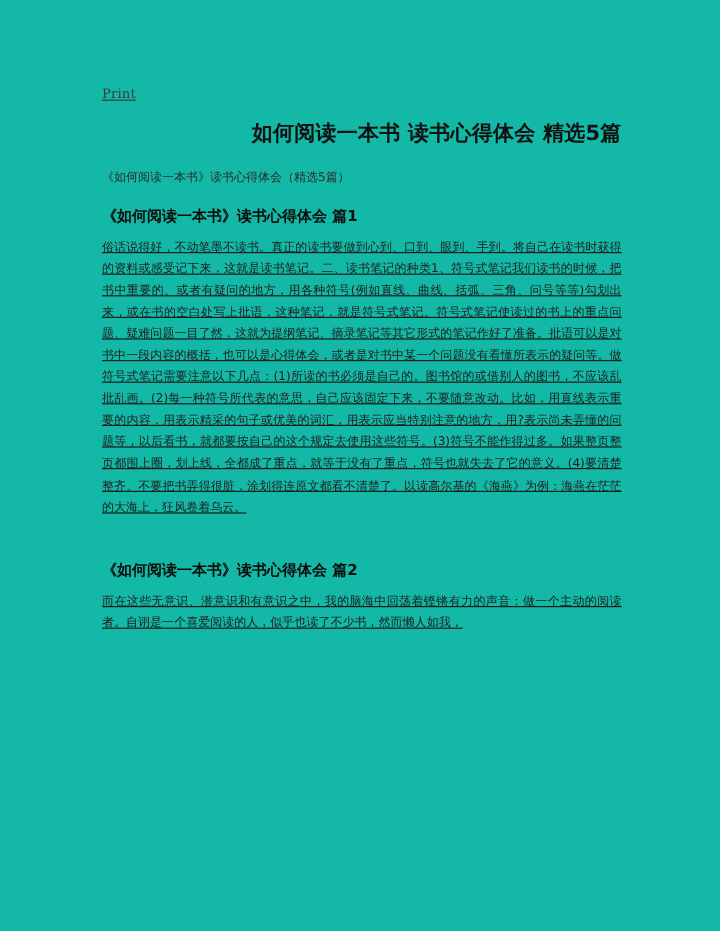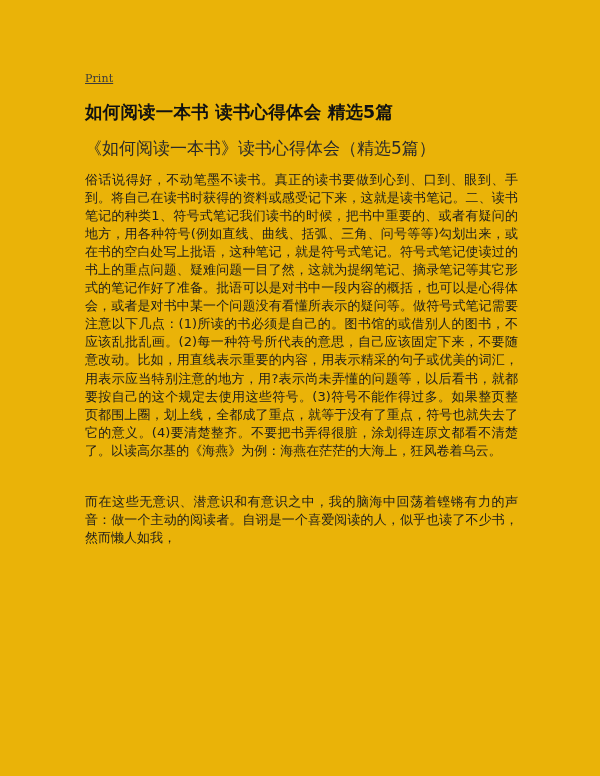--- a/index.html
+++ b/index.html
@@ -13,21 +13,21 @@
     overflow: hidden;
     font-family: "DejaVu Sans", "Liberation Sans", sans-serif;
     color: #1a1a1a;
     -webkit-font-smoothing: none;
   }
 
   .page {
     position: relative;
     width: 600px;
     height: 776px;
-    background: #eab308;
+    background: #14b8a6;
     box-sizing: border-box;
   }
 
   .print-link {
     position: absolute;
     left: 85px;
     top: 72px;
     font-family: "DejaVu Serif", "Liberation Serif", serif;
     font-size: 11px;
     line-height: 13px;
@@ -40,29 +40,29 @@
     left: 85px;
     top: 100px;
     width: 433px;
   }
 
   .doc-title {
     font-family: "DejaVu Sans", "Liberation Sans", sans-serif;
     font-size: 17.5px;
     line-height: 24px;
     font-weight: bold;
-    text-align: left;
+    text-align: right;
     color: #111111;
     margin: 0 0 16px 0;
     letter-spacing: 0.2px;
   }
 
   .doc-subtitle {
     font-family: "DejaVu Sans", "Liberation Sans", sans-serif;
-    font-size: 17px;
+    font-size: 10px;
     line-height: 17px;
     color: #2a2a2a;
     margin: 0 0 14px 0;
     text-align: left;
   }
 
   .section-heading {
     font-family: "DejaVu Sans", "Liberation Sans", sans-serif;
     font-size: 12.5px;
     line-height: 18px;
@@ -71,28 +71,29 @@
     margin: 0 0 9px 0;
     text-align: left;
   }
 
   .section {
     margin-bottom: 13px;
   }
 
   .para {
     font-family: "DejaVu Sans", "Liberation Sans", sans-serif;
-    font-size: 13px;
+    font-size: 10px;
     line-height: 18.05px;
     color: #1c1c1c;
     margin: 0 0 13px 0;
     text-align: justify;
     text-justify: inter-ideograph;
     word-break: break-all;
     letter-spacing: 0.02px;
+    text-decoration: underline;
   }
   .para:last-child {
     margin-bottom: 0;
   }
 
   .section-body > .para:last-child {
     margin-bottom: 0;
   }
 
   .section-gap {
@@ -106,27 +107,29 @@
 
   <a class="print-link" href="#">Print</a>
 
   <div class="content">
 
     <h1 class="doc-title">如何阅读一本书 读书心得体会 精选5篇</h1>
 
     <p class="doc-subtitle">《如何阅读一本书》读书心得体会（精选5篇）</p>
 
     <div class="section">
+      <h2 class="section-heading">《如何阅读一本书》读书心得体会 篇1</h2>
       <div class="section-body">
         <p class="para">俗话说得好，不动笔墨不读书。真正的读书要做到心到、口到、眼到、手到。将自己在读书时获得的资料或感受记下来，这就是读书笔记。二、读书笔记的种类1、符号式笔记我们读书的时候，把书中重要的、或者有疑问的地方，用各种符号(例如直线、曲线、括弧、三角、问号等等)勾划出来，或在书的空白处写上批语，这种笔记，就是符号式笔记。符号式笔记使读过的书上的重点问题、疑难问题一目了然，这就为提纲笔记、摘录笔记等其它形式的笔记作好了准备。批语可以是对书中一段内容的概括，也可以是心得体会，或者是对书中某一个问题没有看懂所表示的疑问等。做符号式笔记需要注意以下几点：(1)所读的书必须是自己的。图书馆的或借别人的图书，不应该乱批乱画。(2)每一种符号所代表的意思，自己应该固定下来，不要随意改动。比如，用直线表示重要的内容，用表示精采的句子或优美的词汇，用表示应当特别注意的地方，用?表示尚未弄懂的问题等，以后看书，就都要按自己的这个规定去使用这些符号。(3)符号不能作得过多。如果整页整页都围上圈，划上线，全都成了重点，就等于没有了重点，符号也就失去了它的意义。(4)要清楚整齐。不要把书弄得很脏，涂划得连原文都看不清楚了。以读高尔基的《海燕》为例：海燕在茫茫的大海上，狂风卷着乌云。</p>
       </div>
     </div>
 
     <div class="section-gap"></div>
 
     <div class="section">
+      <h2 class="section-heading">《如何阅读一本书》读书心得体会 篇2</h2>
       <div class="section-body">
         <p class="para">而在这些无意识、潜意识和有意识之中，我的脑海中回荡着铿锵有力的声音：做一个主动的阅读者。自诩是一个喜爱阅读的人，似乎也读了不少书，然而懒人如我，</p>
       </div>
     </div>
 
   </div>
 </div>
 
 </body></html>

